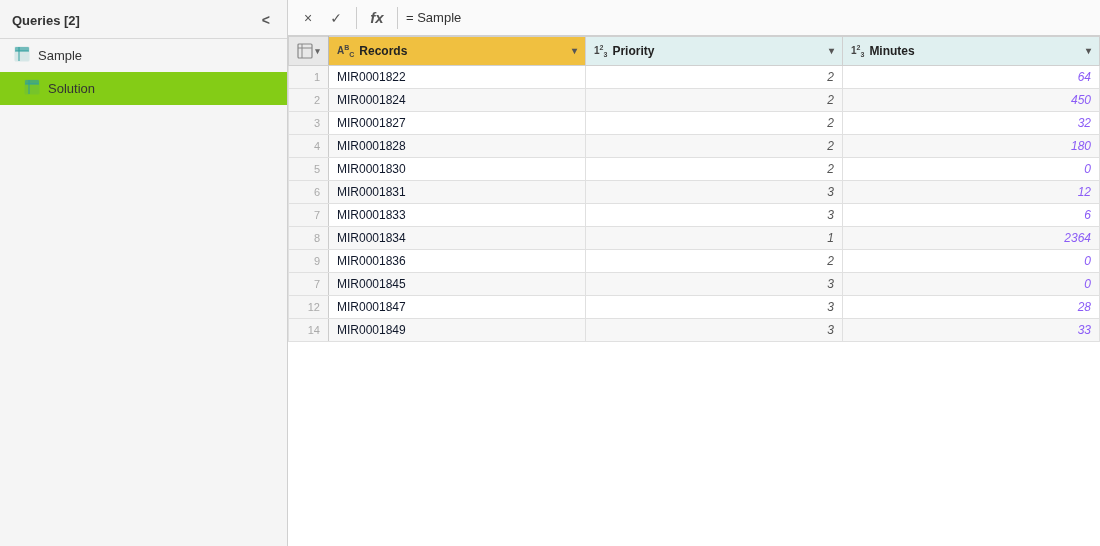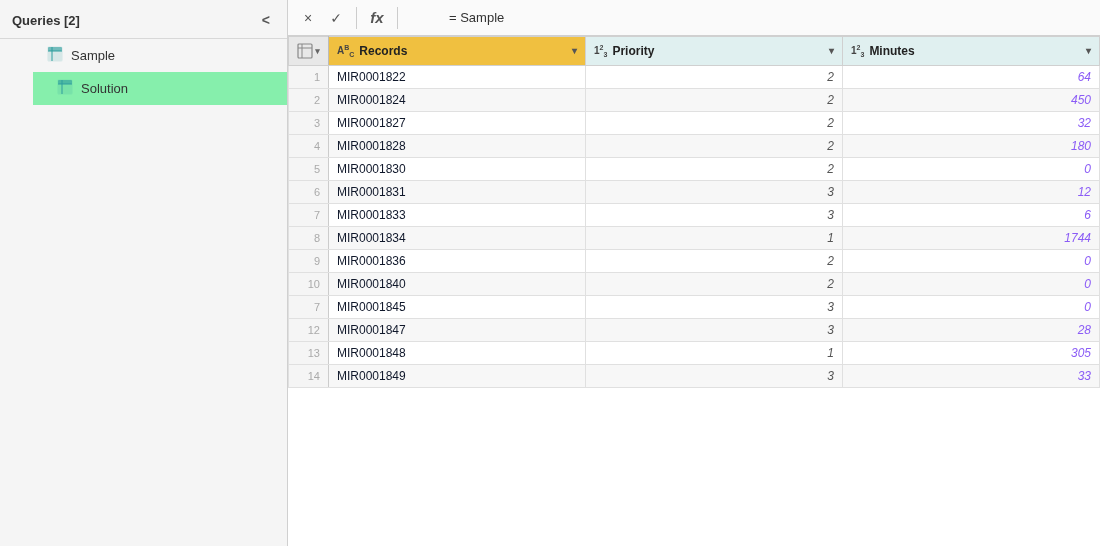--- a/index.html
+++ b/index.html
@@ -42,24 +42,23 @@
       padding: 2px 5px;
       user-select: none;
     }
     .query-item {
       display: flex;
       align-items: center;
       padding: 7px 14px;
       cursor: pointer;
       color: #333;
       gap: 8px;
-      margin-left: 33px;
     }
     .query-item.selected {
-      background: #86efac;
+      background: #84cc16;
       padding-left: 24px;
     }
     .query-icon {
       width: 16px;
       height: 16px;
       flex-shrink: 0;
     }
     .query-label {
       font-size: 13px;
     }
@@ -102,21 +101,20 @@
       margin: 0 4px;
     }
     #formula-input {
       flex: 1;
       border: none;
       background: transparent;
       font-size: 13px;
       color: #333;
       outline: none;
       font-family: 'Segoe UI', Arial, sans-serif;
-      margin-left: 43px;
     }
 
     
     #table-area {
       flex: 1;
       overflow-y: auto;
       overflow-x: auto;
     }
 
     table {
@@ -357,51 +355,39 @@
           <tr>
             <td class="td-rownum">7</td>
             <td class="td-records">MIR0001833</td>
             <td class="td-priority">3</td>
             <td class="td-minutes">6</td>
           </tr>
           <tr>
             <td class="td-rownum">8</td>
             <td class="td-records">MIR0001834</td>
             <td class="td-priority">1</td>
-            <td class="td-minutes">1744</td>
+            <td class="td-minutes">2364</td>
           </tr>
           <tr>
             <td class="td-rownum">9</td>
             <td class="td-records">MIR0001836</td>
             <td class="td-priority">2</td>
             <td class="td-minutes">0</td>
           </tr>
           <tr>
-            <td class="td-rownum">10</td>
-            <td class="td-records">MIR0001840</td>
-            <td class="td-priority">2</td>
-            <td class="td-minutes">0</td>
-          </tr>
-          <tr>
             <td class="td-rownum">7</td>
             <td class="td-records">MIR0001845</td>
             <td class="td-priority">3</td>
             <td class="td-minutes">0</td>
           </tr>
           <tr>
             <td class="td-rownum">12</td>
             <td class="td-records">MIR0001847</td>
             <td class="td-priority">3</td>
             <td class="td-minutes">28</td>
-          </tr>
-          <tr>
-            <td class="td-rownum">13</td>
-            <td class="td-records">MIR0001848</td>
-            <td class="td-priority">1</td>
-            <td class="td-minutes">305</td>
           </tr>
           <tr>
             <td class="td-rownum">14</td>
             <td class="td-records">MIR0001849</td>
             <td class="td-priority">3</td>
             <td class="td-minutes">33</td>
           </tr>
         </tbody>
     </table>
   </div>

